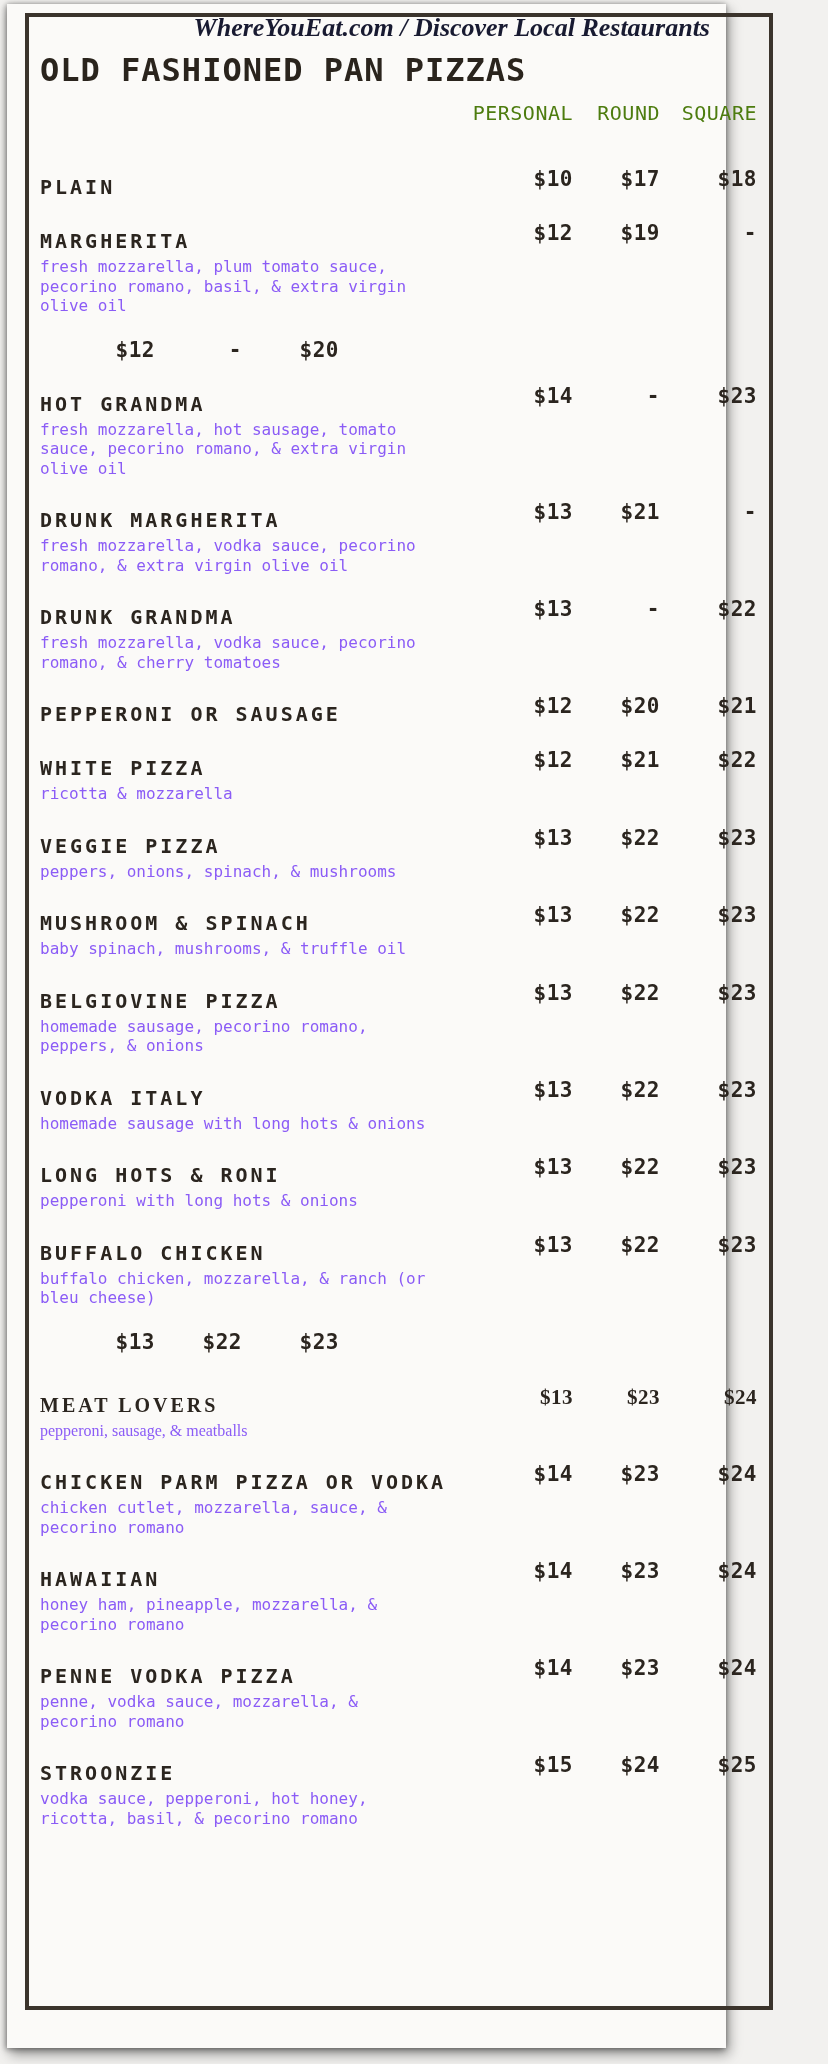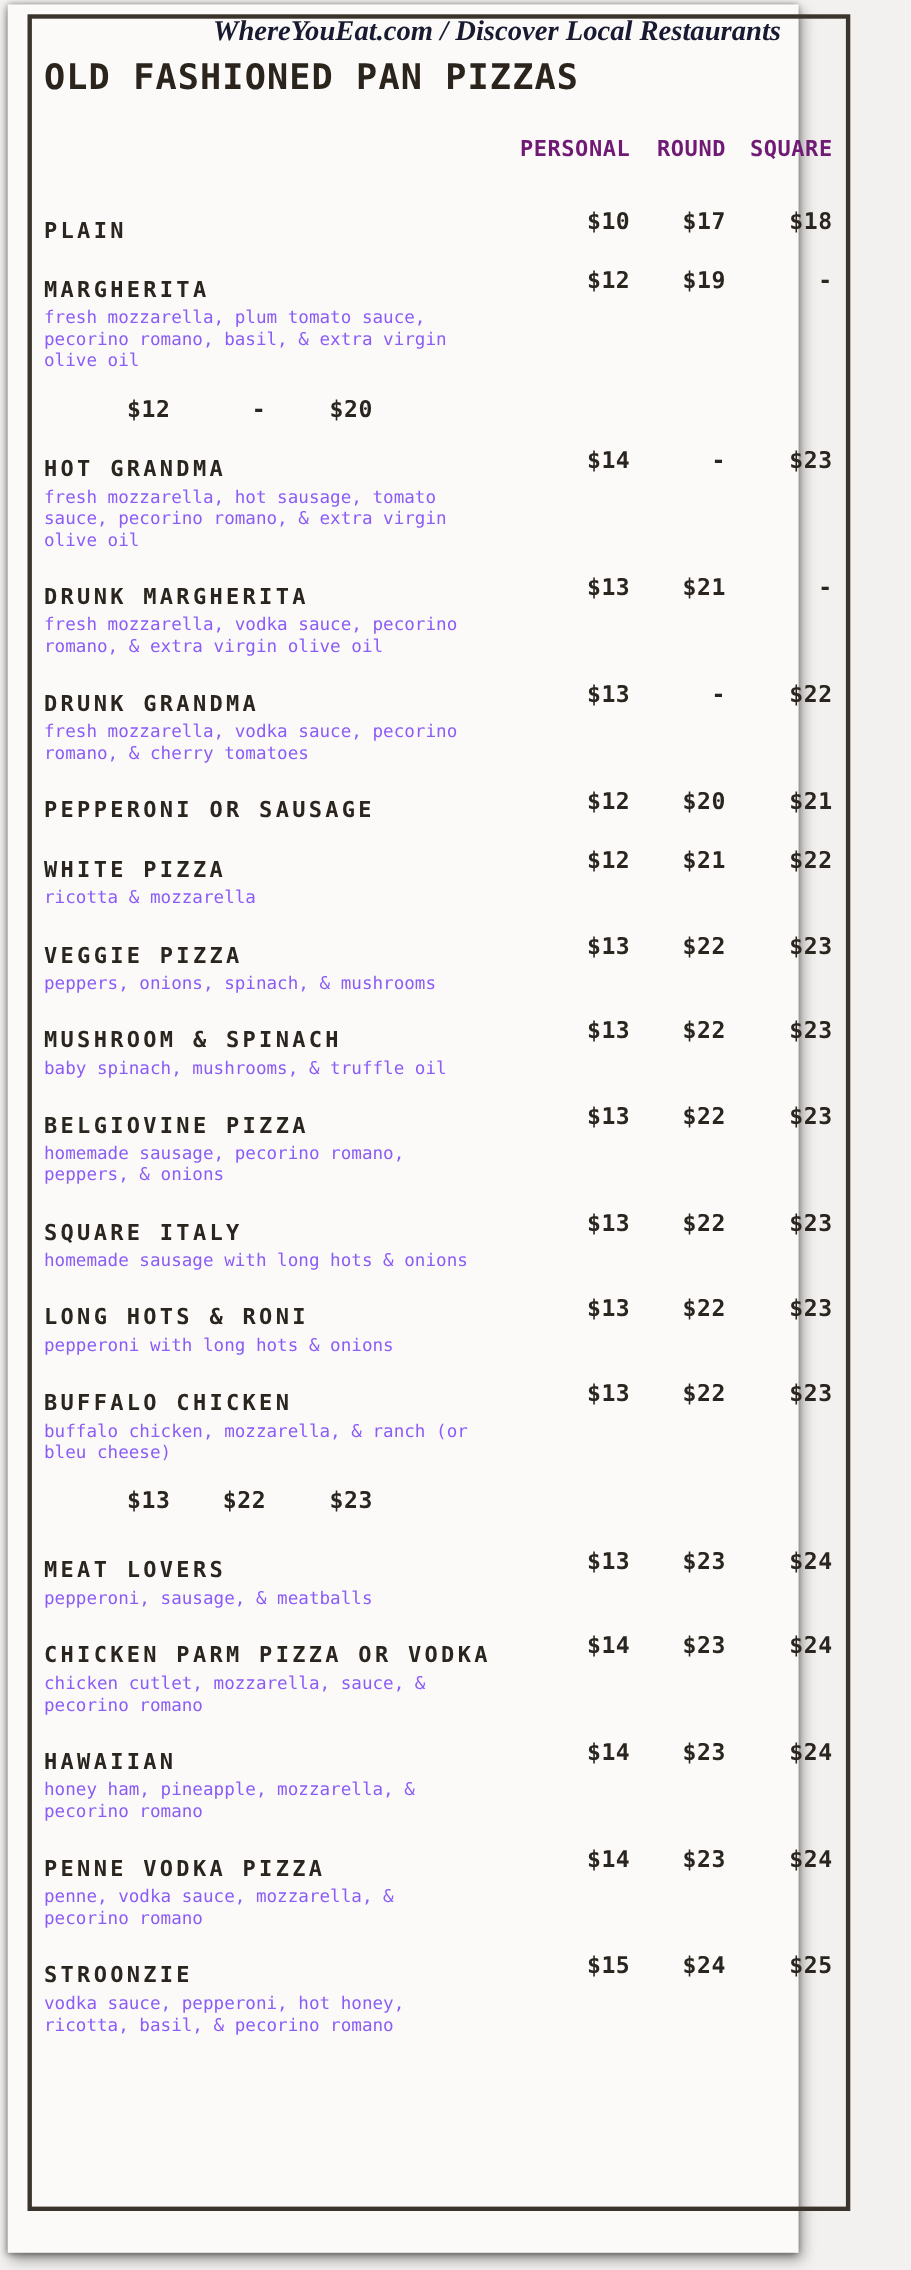--- a/index.html
+++ b/index.html
@@ -32,27 +32,27 @@
     display:inline-block;
     font-size:32px; font-weight:bold; letter-spacing:1px;
     color:#2a241d; white-space:nowrap;
   }
   .price-grid { display:flex; justify-content:flex-end; }
   .pc { text-align:right; }
   .pc-personal { width:115px; }
   .pc-round { width:87px; }
   .pc-square { width:97px; }
   .cols-header {
-    margin-top:34px;
-    font-weight:bold; font-size:20px; letter-spacing:.5px;
-    color:#701a75;
+    margin-top:12px;
+    font-weight:normal; font-size:20px; letter-spacing:.5px;
+    color:#4d7c0f;
   }
   .menu { margin-top:42px; }
   .item { display:flex; align-items:flex-start; margin-bottom:22px; }
-  .item.gap-before { margin-top:31px; }
+  .item.gap-before { margin-top:31px;font-family:Liberation Serif, serif; }
   .item-left { flex:1; min-width:0; padding-top:8px; }
   .item-name {
     font-size:20px; font-weight:bold; letter-spacing:3px;
     line-height:24px; color:#2b251f; white-space:nowrap;
   }
   .item-desc {
     margin-top:4px;
     font-size:16px; line-height:19.5px;
     color:#8b5cf6; max-width:40.5ch;
   }
@@ -199,21 +199,21 @@
     </div>
     <div class="price-grid item-prices">
       <span class="pc pc-personal">$13</span>
       <span class="pc pc-round">$22</span>
       <span class="pc pc-square">$23</span>
     </div>
   </div>
 
   <div class="item">
     <div class="item-left">
-      <div class="item-name">SQUARE ITALY</div>
+      <div class="item-name">VODKA ITALY</div>
       <div class="item-desc">homemade sausage with long hots &amp; onions</div>
     </div>
     <div class="price-grid item-prices">
       <span class="pc pc-personal">$13</span>
       <span class="pc pc-round">$22</span>
       <span class="pc pc-square">$23</span>
     </div>
   </div>
 
   <div class="item">

